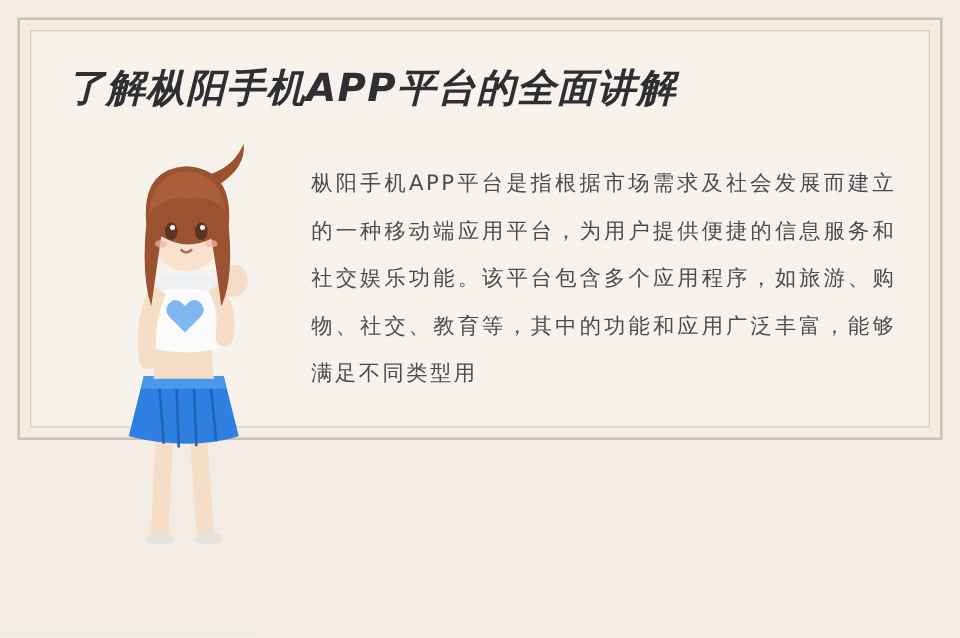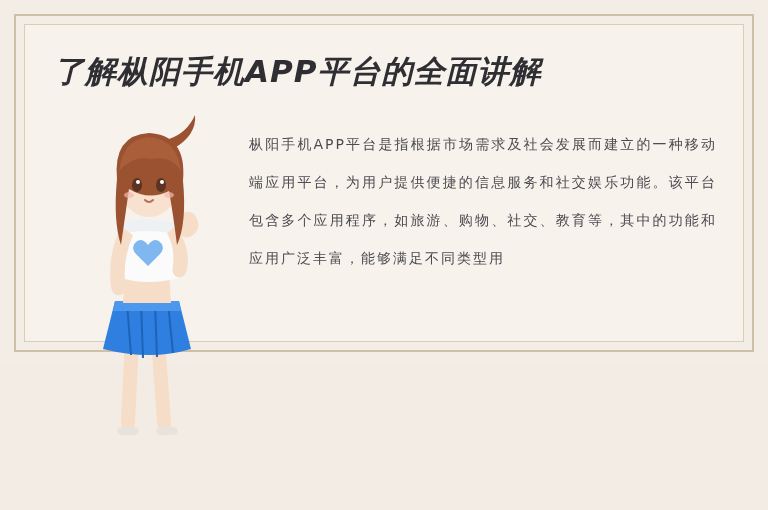--- a/index.html
+++ b/index.html
@@ -67,21 +67,21 @@
     top: 0px;
     width: 180px;
     height: 330px;
   }
   .article-text {
     position: absolute;
     left: 196px;
     top: 6px;
     right: 0;
     font-family: "DejaVu Sans", sans-serif;
-    font-size: 14px;
+    font-size: 17px;
     color: #4b4b50;
     line-height: 38px;
     letter-spacing: 2px;
     text-align: justify;
   }
 </style>
 </head>
 <body>
 
 <div class="page">

